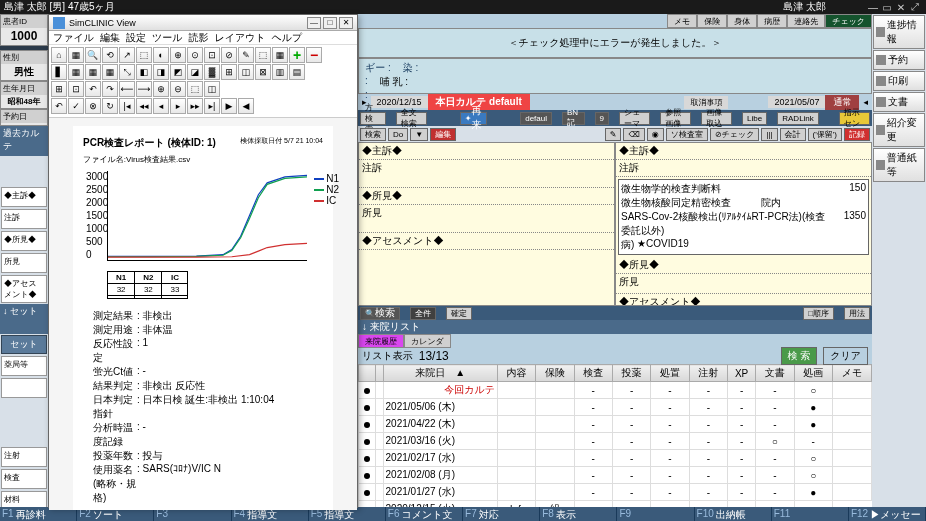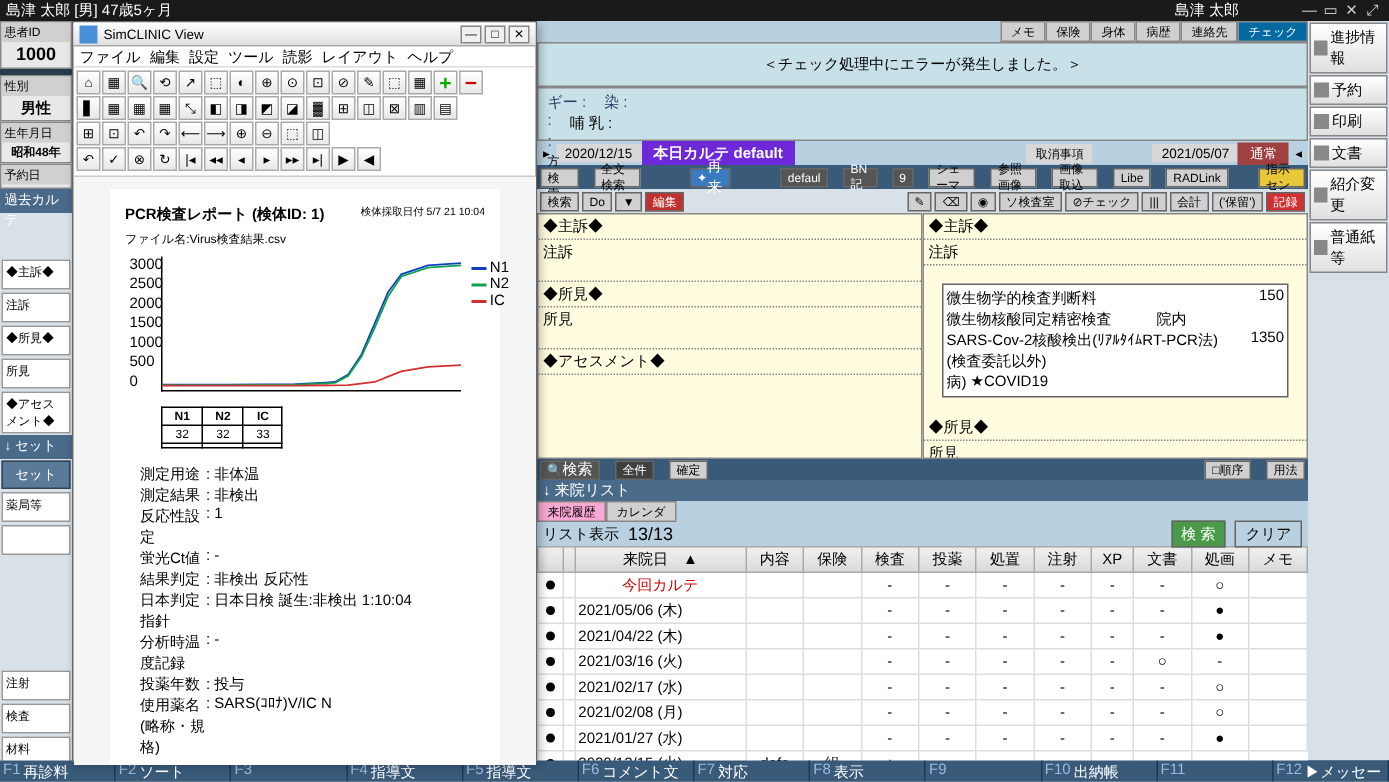--- a/index.html
+++ b/index.html
@@ -33,53 +33,53 @@
 .chart-legend div { display: flex; align-items: center; gap: 2px; }
 .chart-legend .sw { width: 10px; height: 2px; }
 .chart-yticks { position: absolute; left: -22px; top: 0; height: 100%; display: flex; flex-direction: column; justify-content: space-between; font-size: 7px; }
 .chart-line { position: absolute; inset: 0; }
 .data-table { border-collapse: collapse; margin: 6px 0 10px 24px; }
 .data-table td, .data-table th { border: 1px solid #000; padding: 1px 8px; font-size: 8px; text-align: center; }
 .meta-list { font-size: 7px; margin-left: 10px; }
 .meta-list div { display: flex; }
 .meta-list .k { width: 44px; }
 .left-rail { position: absolute; left: 0; top: 50px; width: 48px; height: 462px; background: #d8e0e8; display: flex; flex-direction: column; }
-.rail-hdr { height: 16px; background: #4a6a8a; color: #fff; font-size: 9px; padding: 1px 3px; }
+.rail-hdr { height: 30px; background: #4a6a8a; color: #fff; font-size: 9px; padding: 1px 3px; }
 .rail-item { border: 1px solid #999; background: #fff; margin: 1px; padding: 2px; font-size: 8px; min-height: 20px; }
 .rail-btn { background: #5a7a9a; color: #fff; text-align: center; padding: 2px; margin: 1px; font-size: 9px; border: 1px solid #345; }
 .center-area { position: absolute; left: 358px; top: 14px; right: 54px; bottom: 14px; background: #b8d0e0; }
 .memo-row { height: 14px; display: flex; }
 .memo-tab { padding: 1px 6px; font-size: 8px; border: 1px solid #888; background: #d0d0d0; }
-.memo-tab.active { background: #0369a1; color: #fff; }
+.memo-tab.active { background: #14532d; color: #fff; }
 .error-band { height: 30px; background: #c8e0e8; border: 1px solid #888; display: flex; align-items: center; justify-content: center; font-size: 9px; }
 .info-band { height: 36px; background: #c8e0e8; border: 1px solid #888; padding: 2px 6px; font-size: 8px; }
 .info-band .row { display: flex; gap: 12px; }
 .info-band .k { color: #246; }
 .date-row { height: 16px; display: flex; align-items: center; }
 .date-chip { background: #4a6a8a; color: #fff; padding: 1px 8px; font-size: 9px; }
-.date-main { background: #6d28d9; color: #fff; padding: 1px 8px; font-size: 10px; font-weight: bold; }
+.date-main { background: #ef4444; color: #fff; padding: 1px 8px; font-size: 10px; font-weight: bold; }
 .date-spacer { flex: 1; }
 .date-right { background: #d8d8d8; color: #000; padding: 1px 6px; font-size: 9px; }
 .tool-row { height: 16px; background: #3a5a7a; display: flex; align-items: center; gap: 10px; padding: 0 2px; }
 .tool-btn { background: #d0d0d0; border: 1px solid #666; padding: 0 4px; font-size: 8px; height: 13px; display: flex; align-items: center; }
 .tool-btn.blue { background: #3a7ac0; color: #fff; }
 .tool-btn.dark { background: #555; color: #fff; }
 .tool-btn.red { background: #d03030; color: #fff; }
 .tool-row2 { height: 16px; background: #d8e0e8; display: flex; align-items: center; gap: 2px; padding: 0 2px; }
 .two-col { display: flex; height: 164px; }
 .two-col .col { flex: 1; background: #fffce0; border: 1px solid #888; overflow: hidden; font-size: 8px; }
 .col-section { border-bottom: 1px dotted #888; padding: 1px 3px; }
-.detail-box { border: 1px solid #666; margin: 12px; padding: 2px; background: #fff; font-size: 8px; }
+.detail-box { border: 1px solid #666; margin: 2px; padding: 2px; background: #fff; font-size: 8px; }
 .detail-row { display: flex; }
 .detail-row .name { flex: 1; }
 .detail-row .num { width: 40px; text-align: right; }
 .list-hdr { height: 14px; background: #4a6a8a; color: #fff; font-size: 9px; padding: 1px 4px; display: flex; align-items: center; gap: 4px; }
 .list-tabs { height: 14px; display: flex; }
 .list-tab { padding: 1px 6px; font-size: 8px; border: 1px solid #888; background: #d0d0d0; }
-.list-tab.active { background: #f9a8d4; }
+.list-tab.active { background: #d946ef; }
 .list-ctrl { height: 16px; display: flex; align-items: center; padding: 0 4px; gap: 6px; font-size: 9px; }
 .list-ctrl .spacer { flex: 1; }
 .list-ctrl .btn { padding: 1px 6px; border: 1px solid #666; }
 .list-ctrl .btn.green { background: #4a9a4a; color: #fff; }
 .visit-table { width: 100%; border-collapse: collapse; background: #fff; font-size: 8px; }
 .visit-table th { background: linear-gradient(#f0f0f0,#d8d8d8); border: 1px solid #aaa; padding: 1px 2px; font-weight: normal; }
 .visit-table td { border: 1px solid #ddd; padding: 1px 2px; text-align: center; }
 .visit-table .dot { width: 6px; height: 6px; background: #000; border-radius: 50%; display: inline-block; }
 .visit-table .today { color: #c00; }
 .right-rail { position: absolute; right: 0; top: 14px; width: 54px; bottom: 14px; background: #d8e0e8; }
@@ -310,21 +310,21 @@
           <th>XP</th>
           <th>文書</th>
           <th>処画</th>
           <th>メモ</th>
         </tr>
       </thead>
     <tbody id="vtbody">
         <tr>
           <td><span class="dot"></span></td>
           <td></td>
-          <td class="today" style="text-align: center;">今回カルテ</td>
+          <td class="today" style="text-align: right;">今回カルテ</td>
           <td></td>
           <td></td>
           <td>-</td>
           <td>-</td>
           <td>-</td>
           <td>-</td>
           <td>-</td>
           <td>-</td>
           <td>○</td>
           <td></td>
@@ -571,28 +571,28 @@
             </tr>
             <tr>
               <td></td>
               <td></td>
               <td></td>
             </tr>
       </tbody>
         </table>
       <div class="meta-list" id="metalist">
           <div>
+            <span class="k">測定結果</span>
+            <span>: 非検出</span>
+          </div>
+          <div>
             <span class="k">測定用途</span>
             <span>: 非体温</span>
           </div>
           <div>
-            <span class="k">測定結果</span>
-            <span>: 非検出</span>
-          </div>
-          <div>
             <span class="k">反応性設定</span>
             <span>: 1</span>
           </div>
           <div>
             <span class="k">蛍光Ct値</span>
             <span>: -</span>
           </div>
           <div>
             <span class="k">結果判定</span>
             <span>: 非検出 反応性</span>

